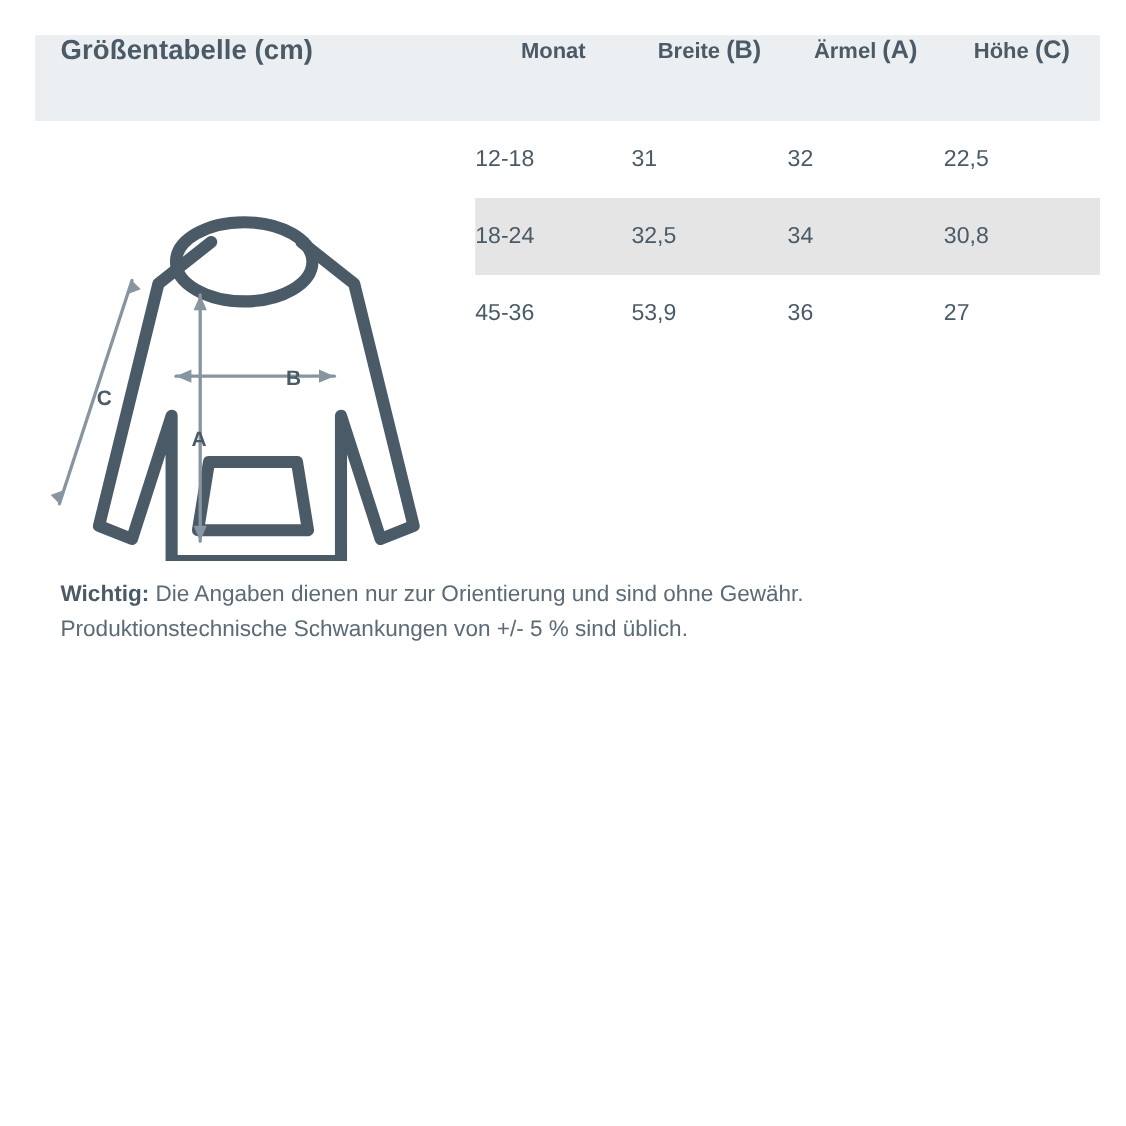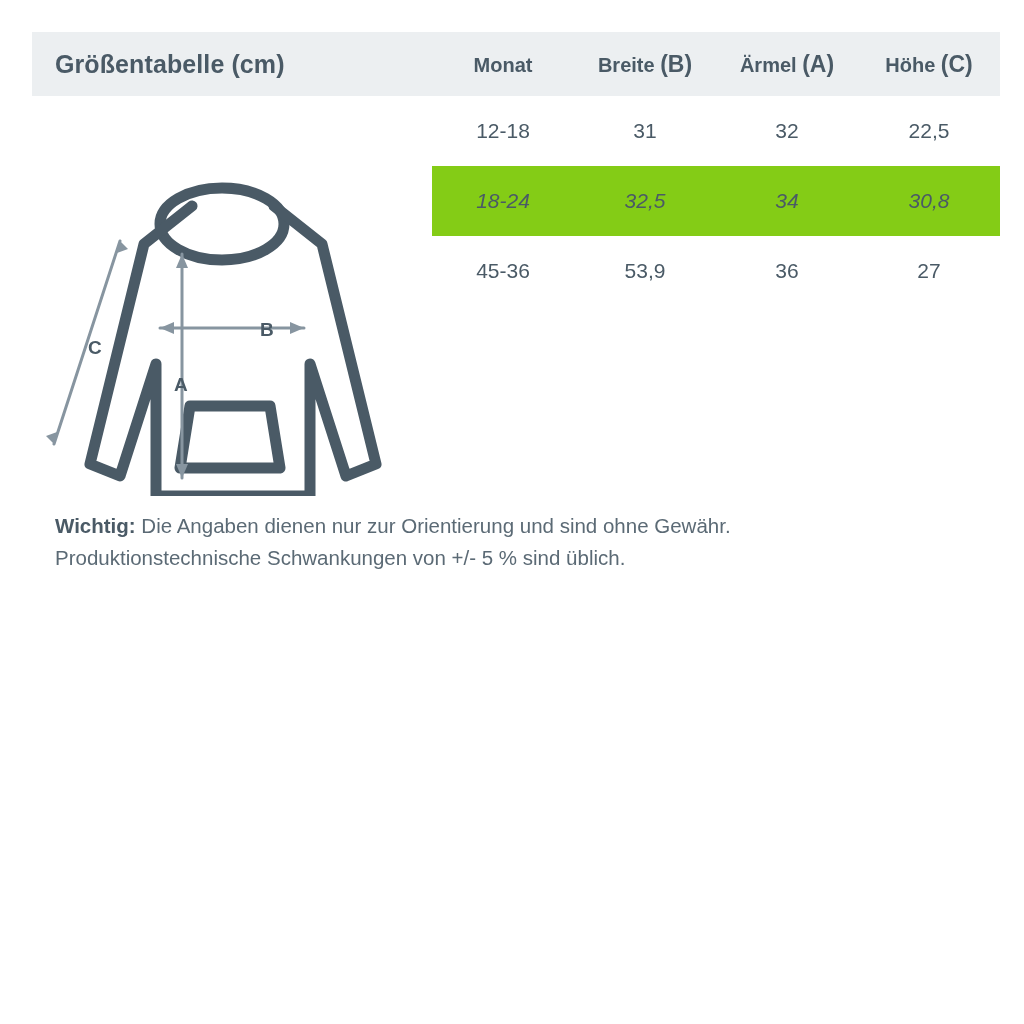--- a/index.html
+++ b/index.html
@@ -19,23 +19,23 @@
   .sheet {
     position: absolute;
     left: 32px;
     top: 32px;
     width: 968px;
   }
 
   
   .header-band {
     display: flex;
-    align-items: center;
+    align-items: flex-start;
     background: #eceff1;
-    height: 64px;
+    height: 78px;
   }
   .header-title {
     flex: 0 0 400px;
     display: flex;
     align-items: center;
     padding-left: 23px;
     box-sizing: border-box;
     font-size: 25px;
     font-weight: bold;
     color: #4a5a66;
@@ -71,26 +71,25 @@
   .table-cell {
     flex: 1 1 auto;
   }
 
   .trow {
     display: flex;
     align-items: center;
     height: 70px;
   }
   .trow.alt {
-    background: #84cc16;
-    font-style: italic;
+    background: #e5e5e5;
   }
   .tcell {
     flex: 1 1 0;
-    text-align: center;
+    text-align: left;
     font-size: 21px;
     color: #4a5a66;
     white-space: nowrap;
   }
 
   
   .note {
     margin-top: 14px;
     padding-left: 23px;
     font-size: 20.5px;

